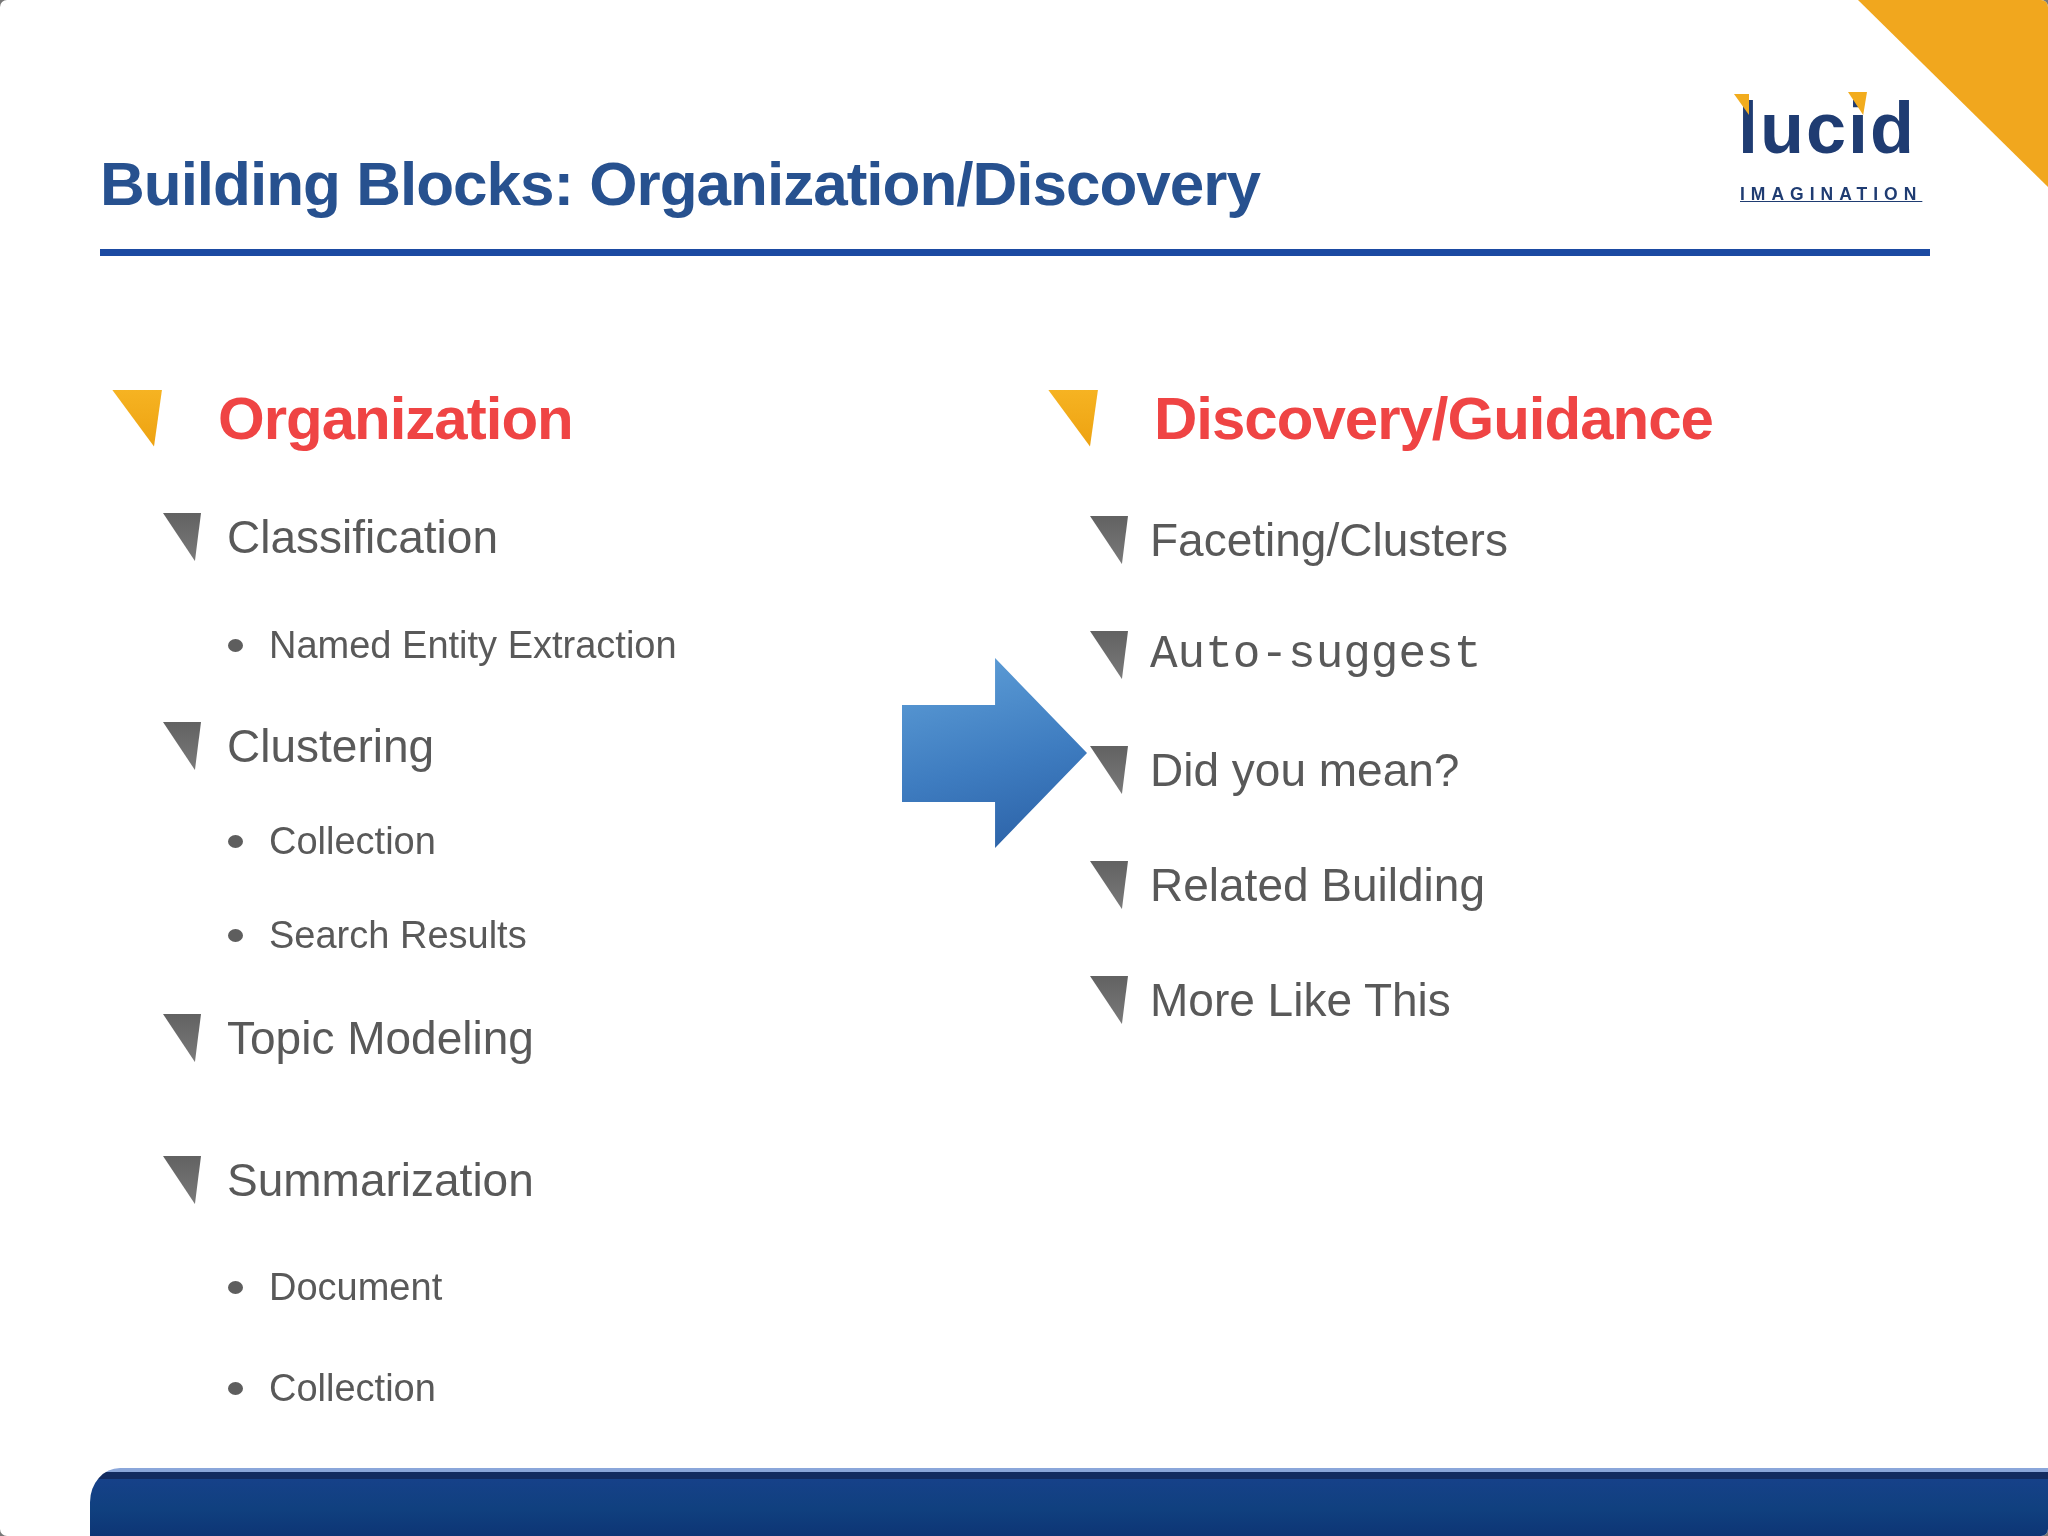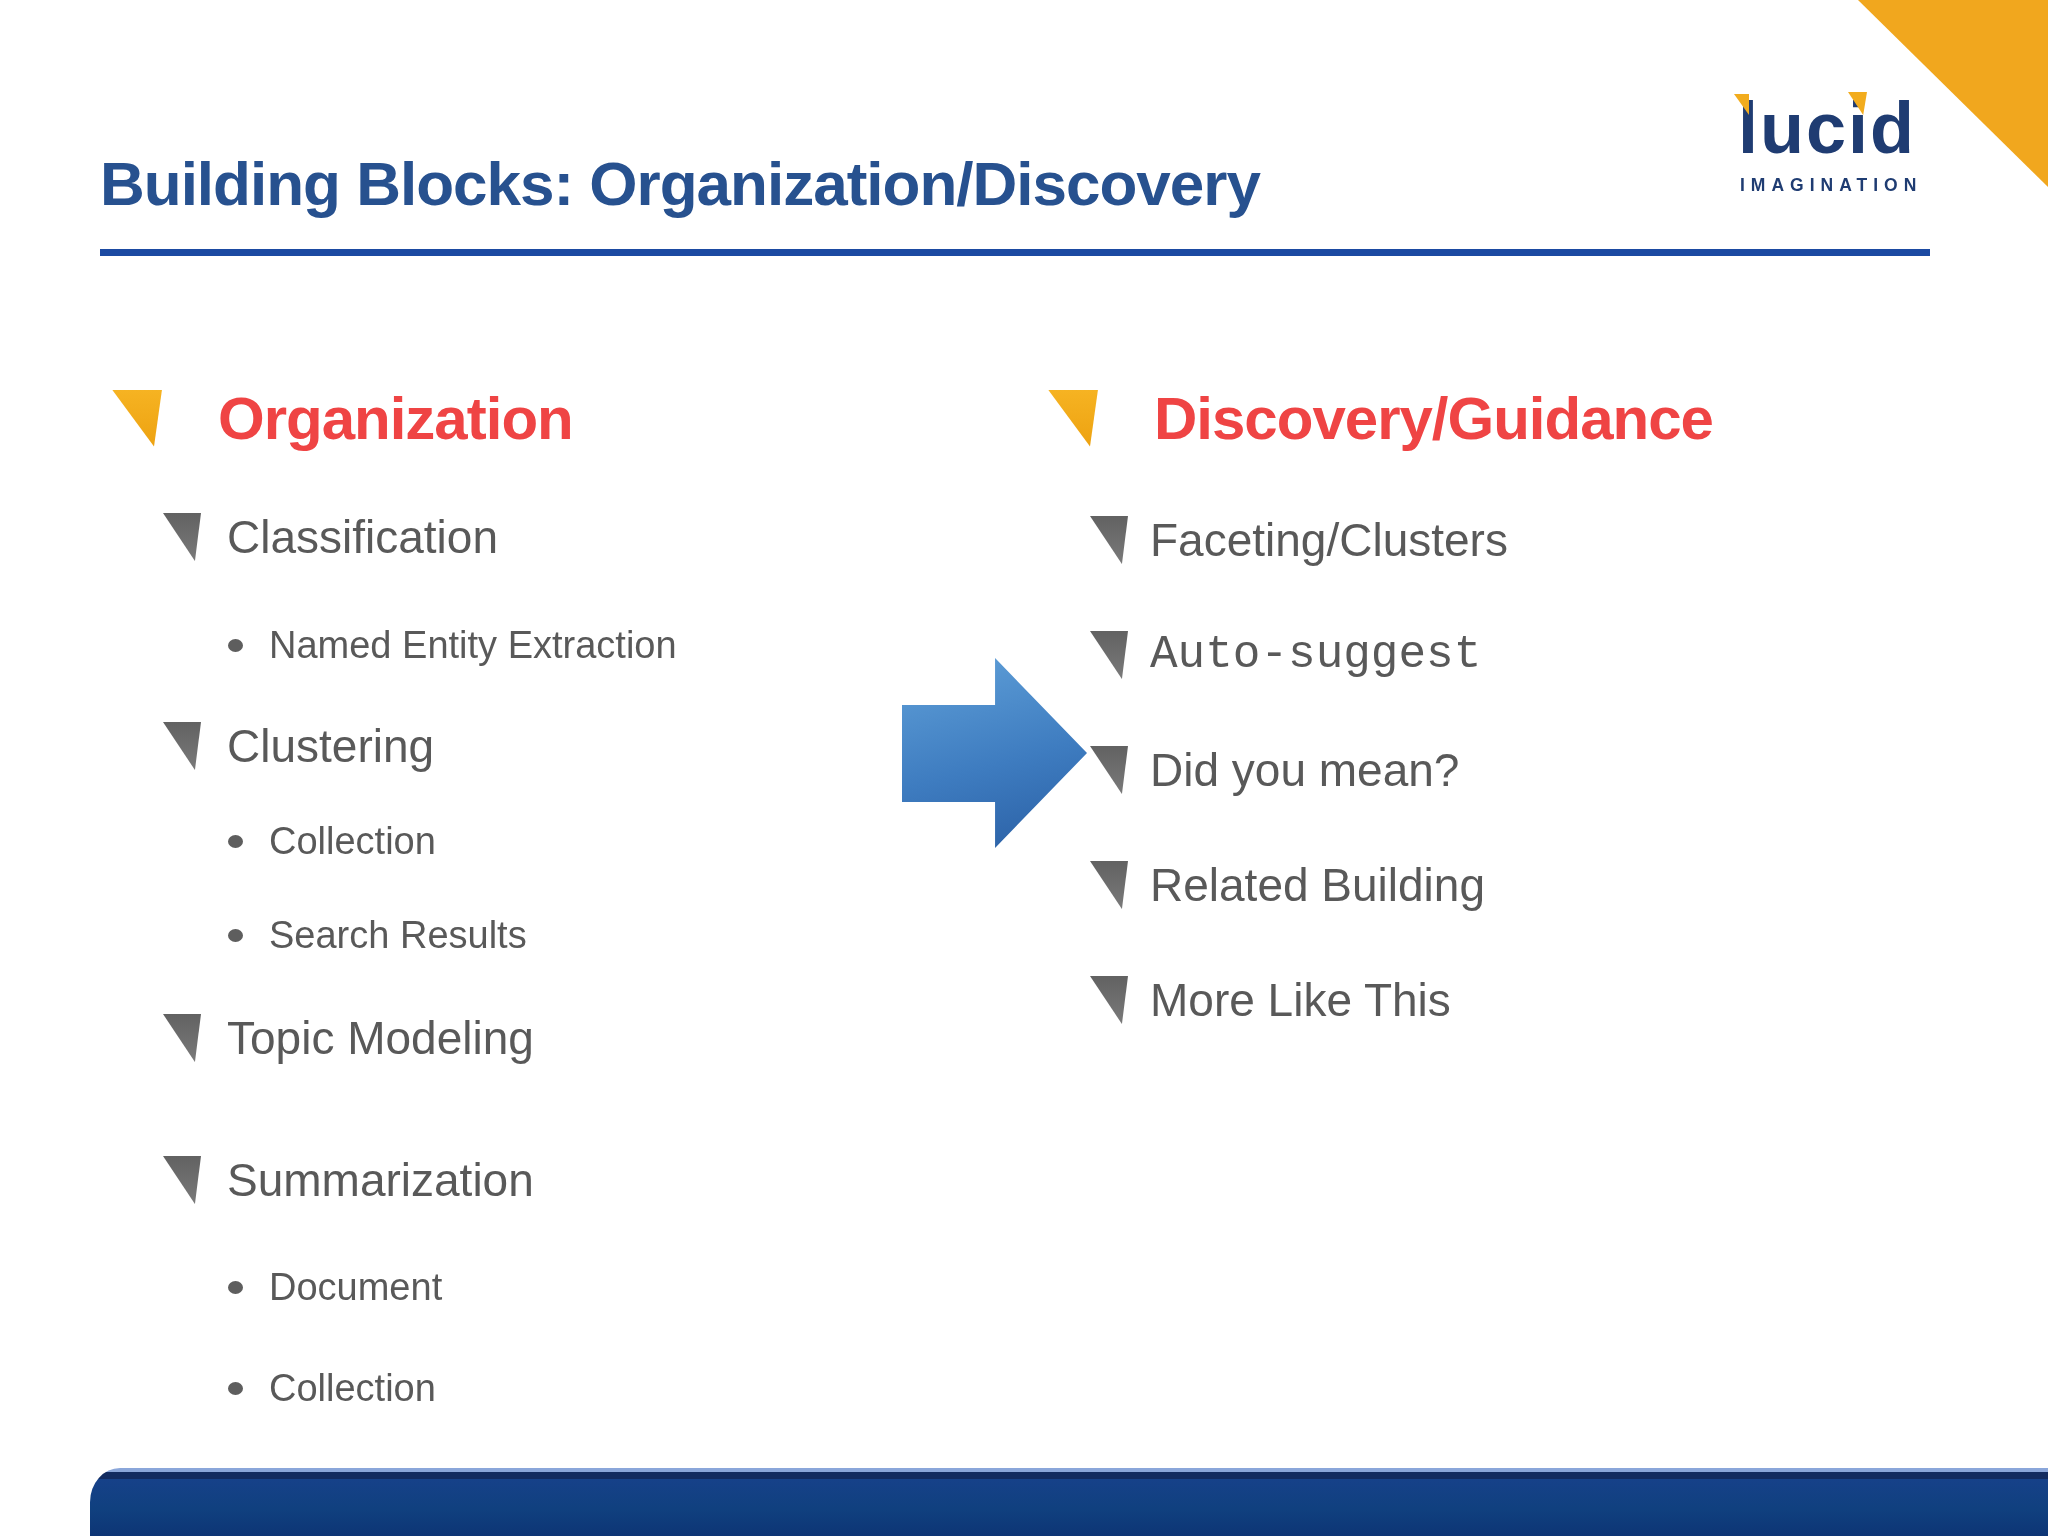--- a/index.html
+++ b/index.html
@@ -1,19 +1,20 @@
 <!DOCTYPE html>
 <html><head>
 <meta charset="utf-8">
 <style>
   html,body { margin:0; padding:0; background:#777; }
   .slide {
     position:relative; width:2048px; height:1536px;
     background:#ffffff; overflow:hidden;
     font-family:"Liberation Sans", sans-serif;
+    border-radius:7px;
   }
 
   
   .title {
     position:absolute; left:100px; top:150px; margin:0;
     font-size:62px; font-weight:bold; letter-spacing:-1px;
     color:#27518F; white-space:nowrap; line-height:1.1;
   }
   .title-rule {
     position:absolute; left:100px; top:249px; width:1830px; height:7px;
@@ -28,23 +29,23 @@
   }
   .logo-accent-i {
     position:absolute; left:110px; top:0px; width:19px; height:23px;
     background:#F2AC1D; clip-path:polygon(0 0,100% 0,80% 100%);
   }
   .logo-accent-l {
     position:absolute; left:-4px; top:2px; width:15px; height:21px;
     background:#F2AC1D; clip-path:polygon(0 0,100% 0,100% 100%);
   }
   .logo-tagline {
-    margin-top:11px; padding-left:2px;
+    margin-top:20px; padding-left:2px;
     font-size:17.5px; font-weight:bold; letter-spacing:6px;
-    color:#1F3C72; white-space:nowrap;
+    color:#1F3C72; white-space:nowrap;text-decoration:underline;
   }
 
   
   .corner-triangle {
     position:absolute; top:0; right:0; width:190px; height:187px;
     background:#F1A71E; clip-path:polygon(0 0,100% 0,100% 100%);
   }
 
   
   .row { position:absolute; display:flex; align-items:center; color:#595959; white-space:nowrap; }

